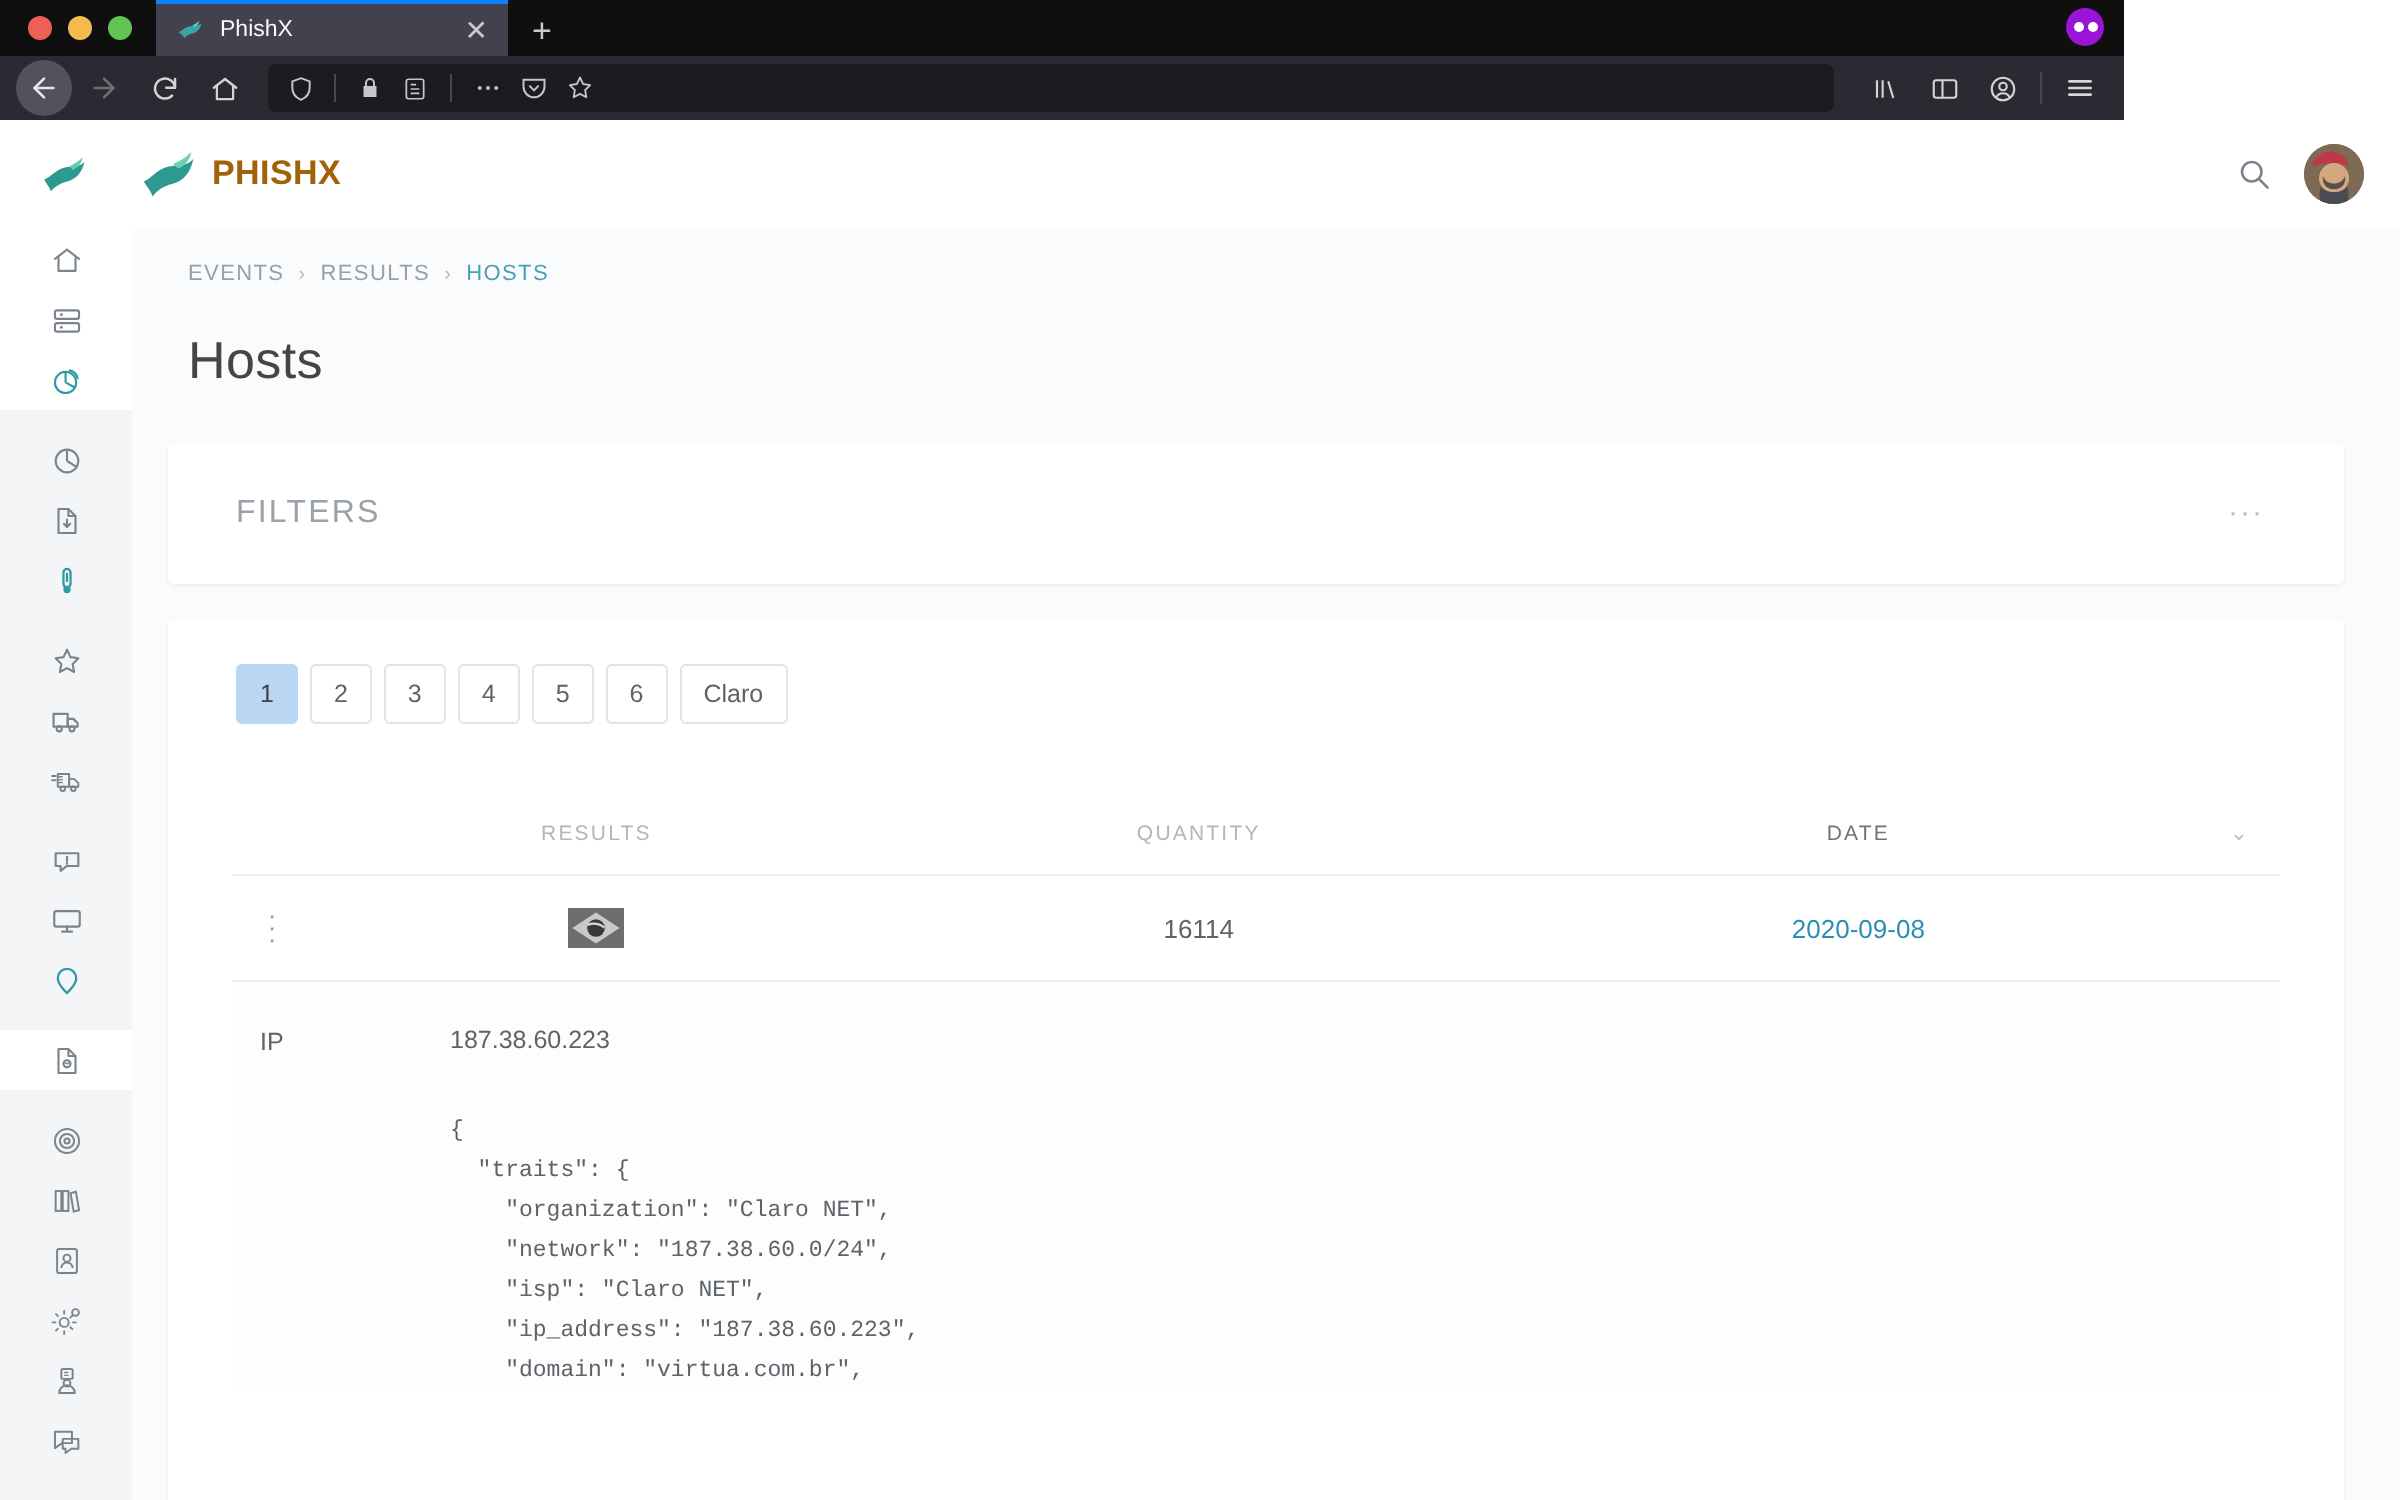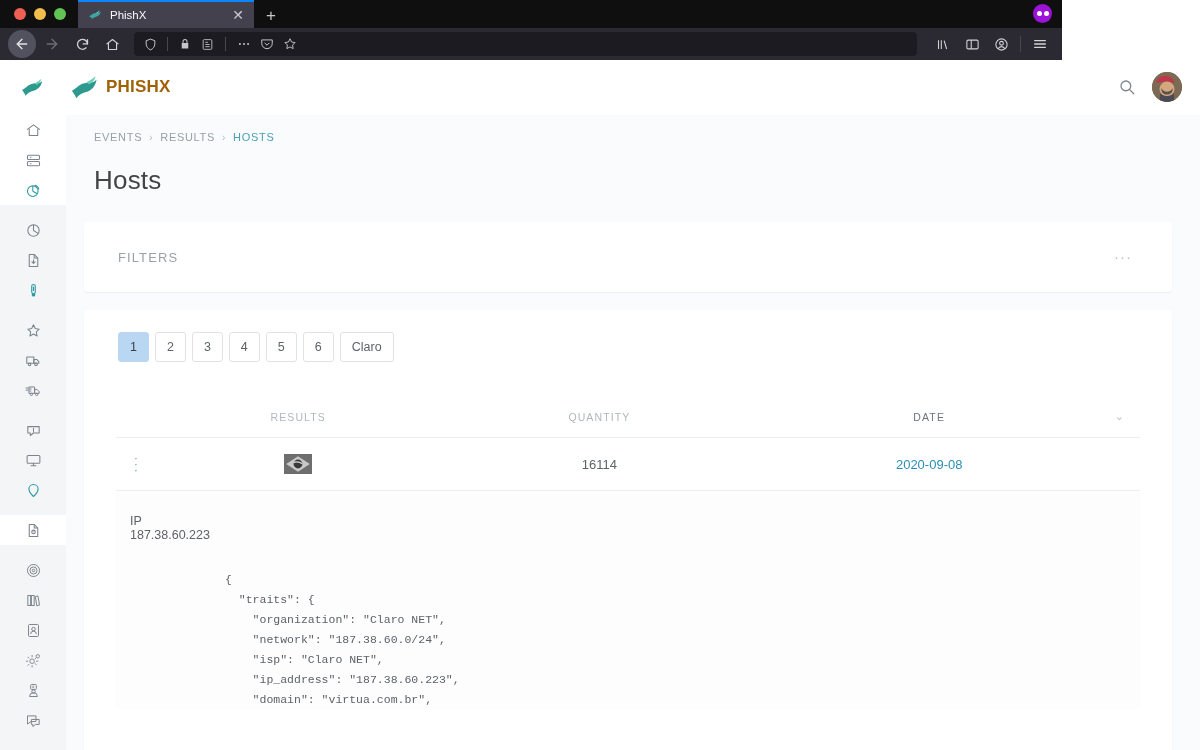--- a/index.html
+++ b/index.html
@@ -114,21 +114,21 @@
   .page-title {
     padding: 22px 0 0 28px; font-size: 26px; font-weight: 400; color: #454545;
     letter-spacing: .2px;
   }
 
   .card {
     margin: 26px 28px 0 18px; background: #ffffff; border-radius: 3px;
     box-shadow: 0 1px 2px rgba(0,0,0,.055);
   }
   .filters-card { height: 70px; display: flex; align-items: center; padding: 0 40px 0 34px; }
-  .filters-label { font-size: 13px; letter-spacing: 1.1px; color: #9aa2a9; }
+  .filters-label { font-size: 16px; letter-spacing: 1.1px; color: #9aa2a9; }
   .filters-more { margin-left: auto; color: #b7bec4; font-size: 15px; letter-spacing: 1px; line-height: 0; }
 
   .table-card { margin-top: 18px; min-height: 520px; padding: 22px 0 0 0; }
 
   .pagination { display: flex; padding: 0 0 0 34px; gap: 6px; }
   .page-btn {
     min-width: 30px; height: 30px; padding: 0 11px; border: 1px solid #dfe3e6;
     border-radius: 3px; background: #fff; color: #5d6368; font-size: 12.5px;
     display: flex; align-items: center; justify-content: center;
   }
@@ -145,21 +145,21 @@
   .row-menu { color: #7e9fc4; font-size: 13px; line-height: 6px; letter-spacing: 0; }
   .row-menu i { display: block; }
   .date-link { color: #2b8fb5; }
   .flag { width: 28px; height: 20px; display: inline-block; vertical-align: middle; }
   .sort-chevron { color: #b9c0c6; font-size: 11px; }
 
   .detail {
     margin: 0 32px; padding: 22px 0 0 0; border-top: 1px solid #eceff1;
     background: #fdfdfe;
   }
-  .detail-row { display: flex; align-items: flex-start; padding: 0 0 0 14px; flex-direction: column; }
+  .detail-row { display: flex; align-items: flex-start; padding: 0 0 0 14px; }
   .detail-key { width: 95px; font-size: 12.5px; color: #5d6368; padding-top: 1px; }
   .detail-val { font-size: 12.5px; color: #5d6368; }
   .json-block {
     margin: 28px 0 0 109px; font-family: "Liberation Mono", monospace;
     font-size: 11.5px; line-height: 20px; color: #5d6368; white-space: pre;
   }
 </style>
 </head>
 <body>
 

